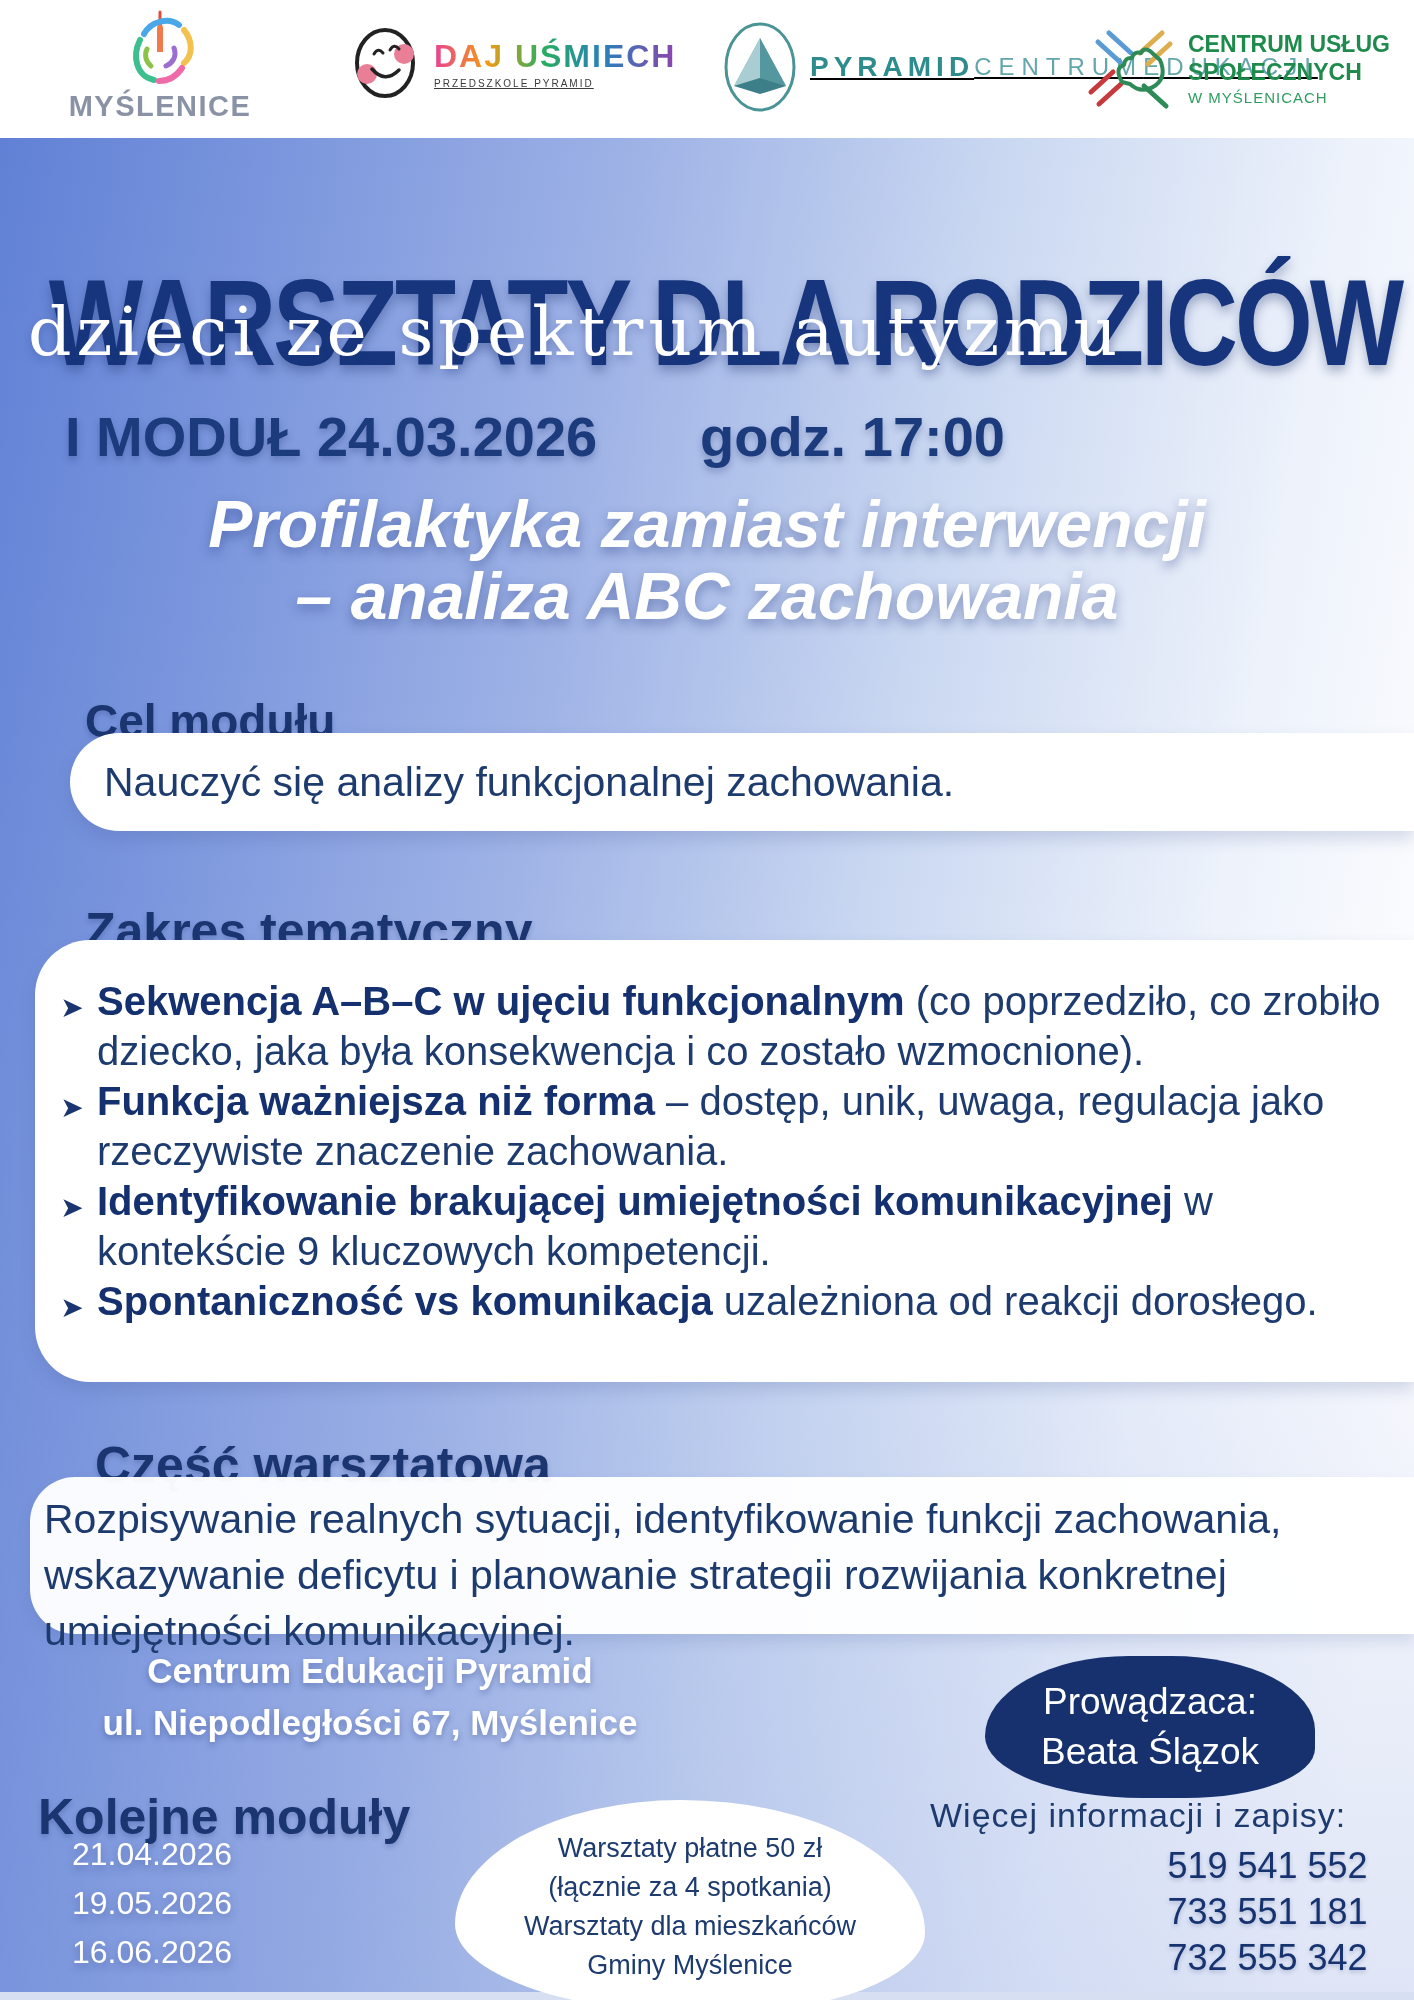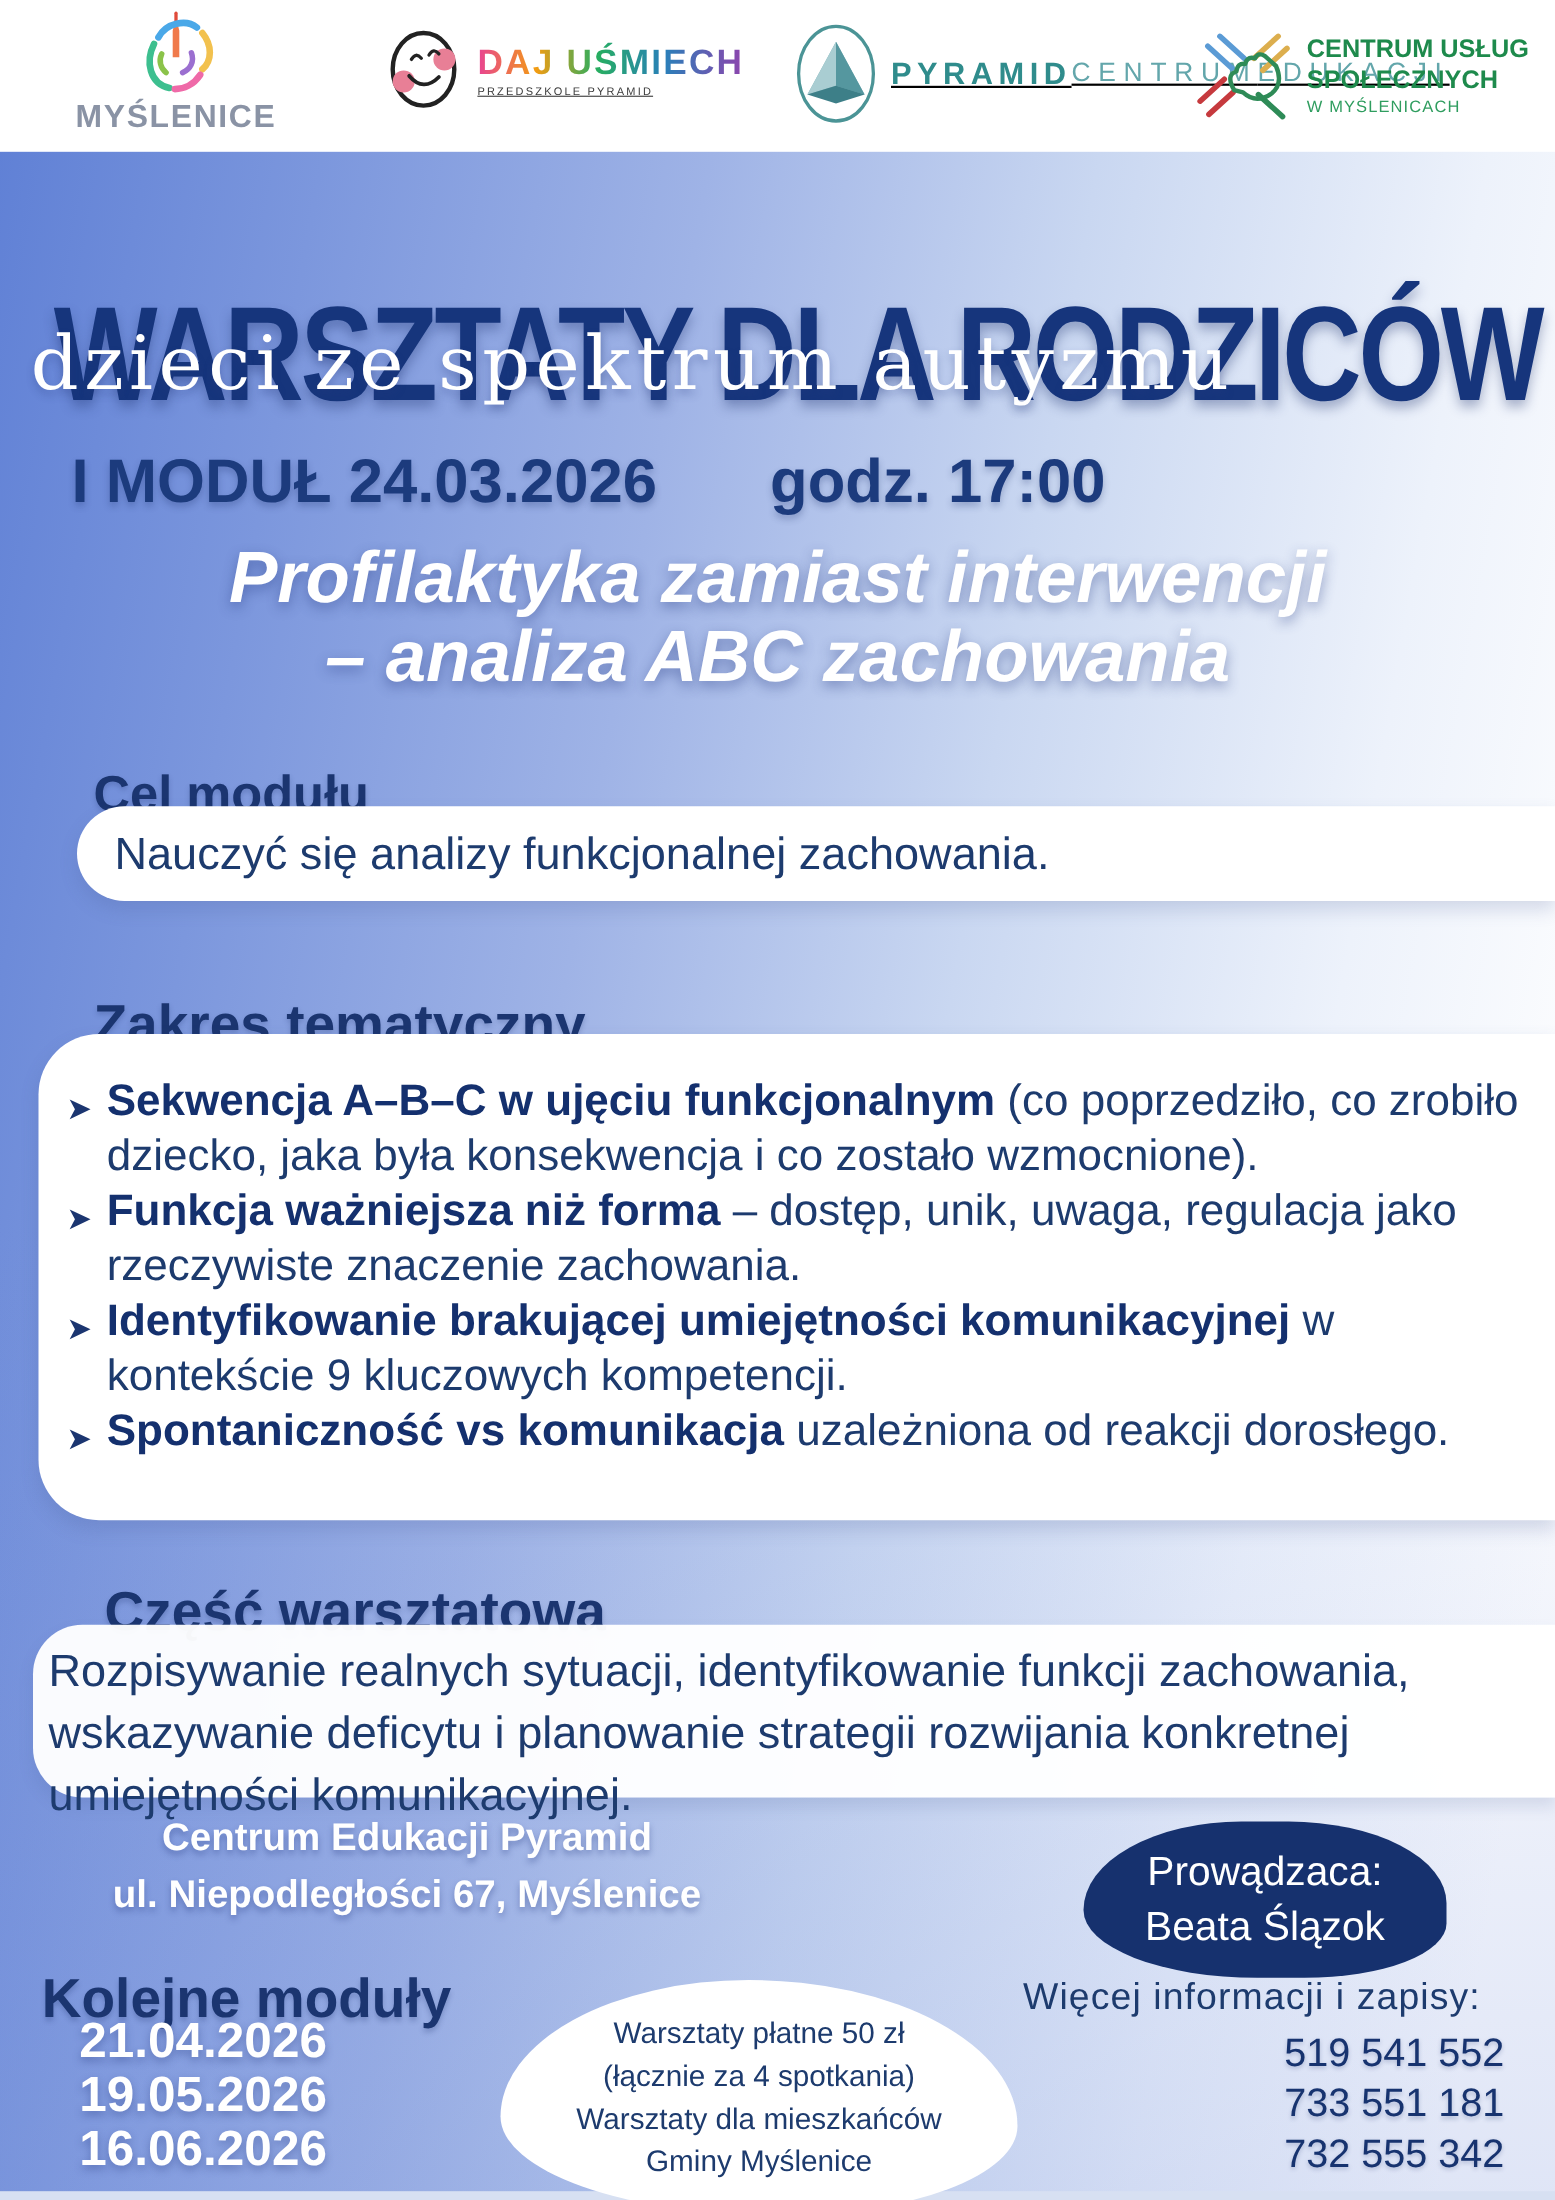--- a/index.html
+++ b/index.html
@@ -50,38 +50,38 @@
     font-size:66px;line-height:72px;font-weight:700;font-style:italic;color:#ffffff;
     text-shadow:0 5px 12px rgba(40,60,130,.45);
   }
   
   .sec-h{position:absolute;font-weight:700;color:#1b3570;text-shadow:0 3px 5px rgba(30,50,110,.25);white-space:nowrap;}
   .cel-h{left:85px;top:656px;font-size:46px;}
   .zakres-h{left:85px;top:860px;font-size:50px;}
   .czesc-h{left:95px;top:1394px;font-size:50px;}
   .kolejne-h{left:38px;top:1746px;font-size:50px;}
   .box{position:absolute;right:0;background:#ffffff;box-shadow:0 8px 16px rgba(70,90,150,.20);box-sizing:border-box;}
-  .box1{left:70px;top:733px;height:86px;border-radius:60px 0 0 60px;display:flex;align-items:center;padding-left:34px;}
+  .box1{left:70px;top:733px;height:98px;border-radius:60px 0 0 60px;display:flex;align-items:center;padding-left:34px;}
   .box1 p{margin:0;font-size:41px;color:#1d3b6e;}
   .box2{left:35px;top:940px;height:442px;border-radius:55px 0 0 55px;padding:36px 25px 0 12px;}
   .box2 ul{list-style:none;margin:0;padding:0;}
   .box2 li{display:flex;align-items:flex-start;font-size:40px;line-height:50px;color:#1d3b6e;}
   .box2 li .arr{flex:none;width:50px;text-align:center;font-size:28px;padding-top:7px;color:#1b3570;}
   .box2 li p{margin:0;}
   .box2 b{color:#14306e;}
   .band{
     position:absolute;left:30px;top:1477px;right:0;height:157px;background:rgba(255,255,255,.96);
     border-radius:45px 0 0 45px;box-shadow:0 8px 14px rgba(70,90,150,.15);
     padding:14px 28px 0 14px;box-sizing:border-box;
   }
   .band p{margin:0;font-size:41px;line-height:56px;color:#1d3b6e;}
   
   .venue{position:absolute;left:0;top:1645px;width:740px;text-align:center;color:#ffffff;
     font-size:35px;line-height:52px;font-weight:700;text-shadow:0 3px 6px rgba(40,60,130,.40);}
-  .dates{position:absolute;left:72px;top:1830px;color:#ffffff;font-size:45px;line-height:49px;font-weight:700;
+  .dates{position:absolute;left:72px;top:1830px;color:#ffffff;font-size:32px;line-height:49px;font-weight:400;
     text-shadow:0 4px 8px rgba(40,60,130,.40);}
   .pay-blob{
     position:absolute;left:455px;top:1800px;width:470px;height:214px;background:#ffffff;z-index:2;
     border-radius:48% 52% 46% 54% / 58% 62% 38% 42%;
     display:flex;flex-direction:column;justify-content:center;align-items:center;text-align:center;
     color:#1d3b6e;font-size:27px;line-height:39px;
   }
   .host-blob{
     position:absolute;left:985px;top:1656px;width:330px;height:142px;background:#16316e;
     border-radius:50% 50% 45% 55% / 65% 60% 40% 50%;

